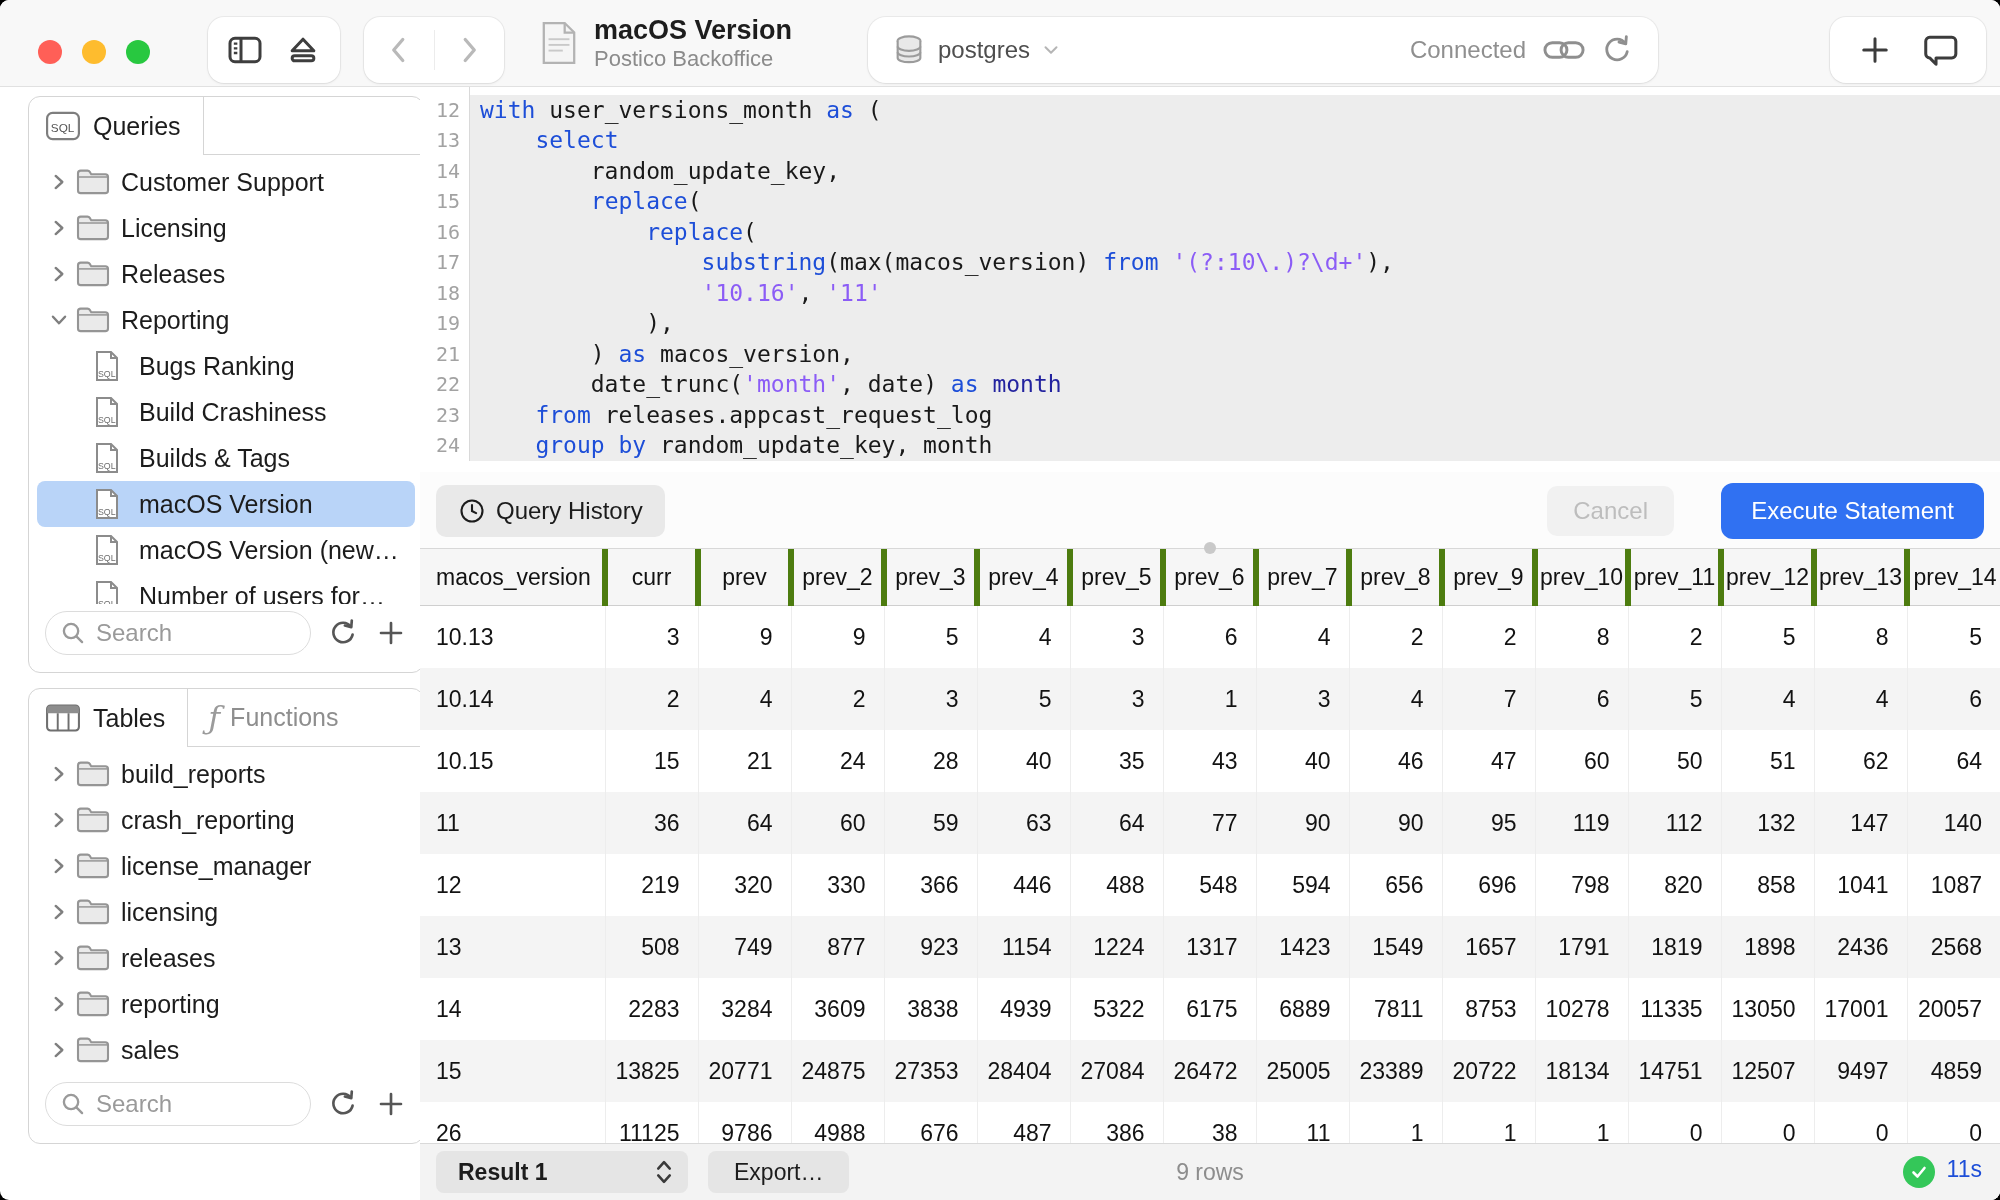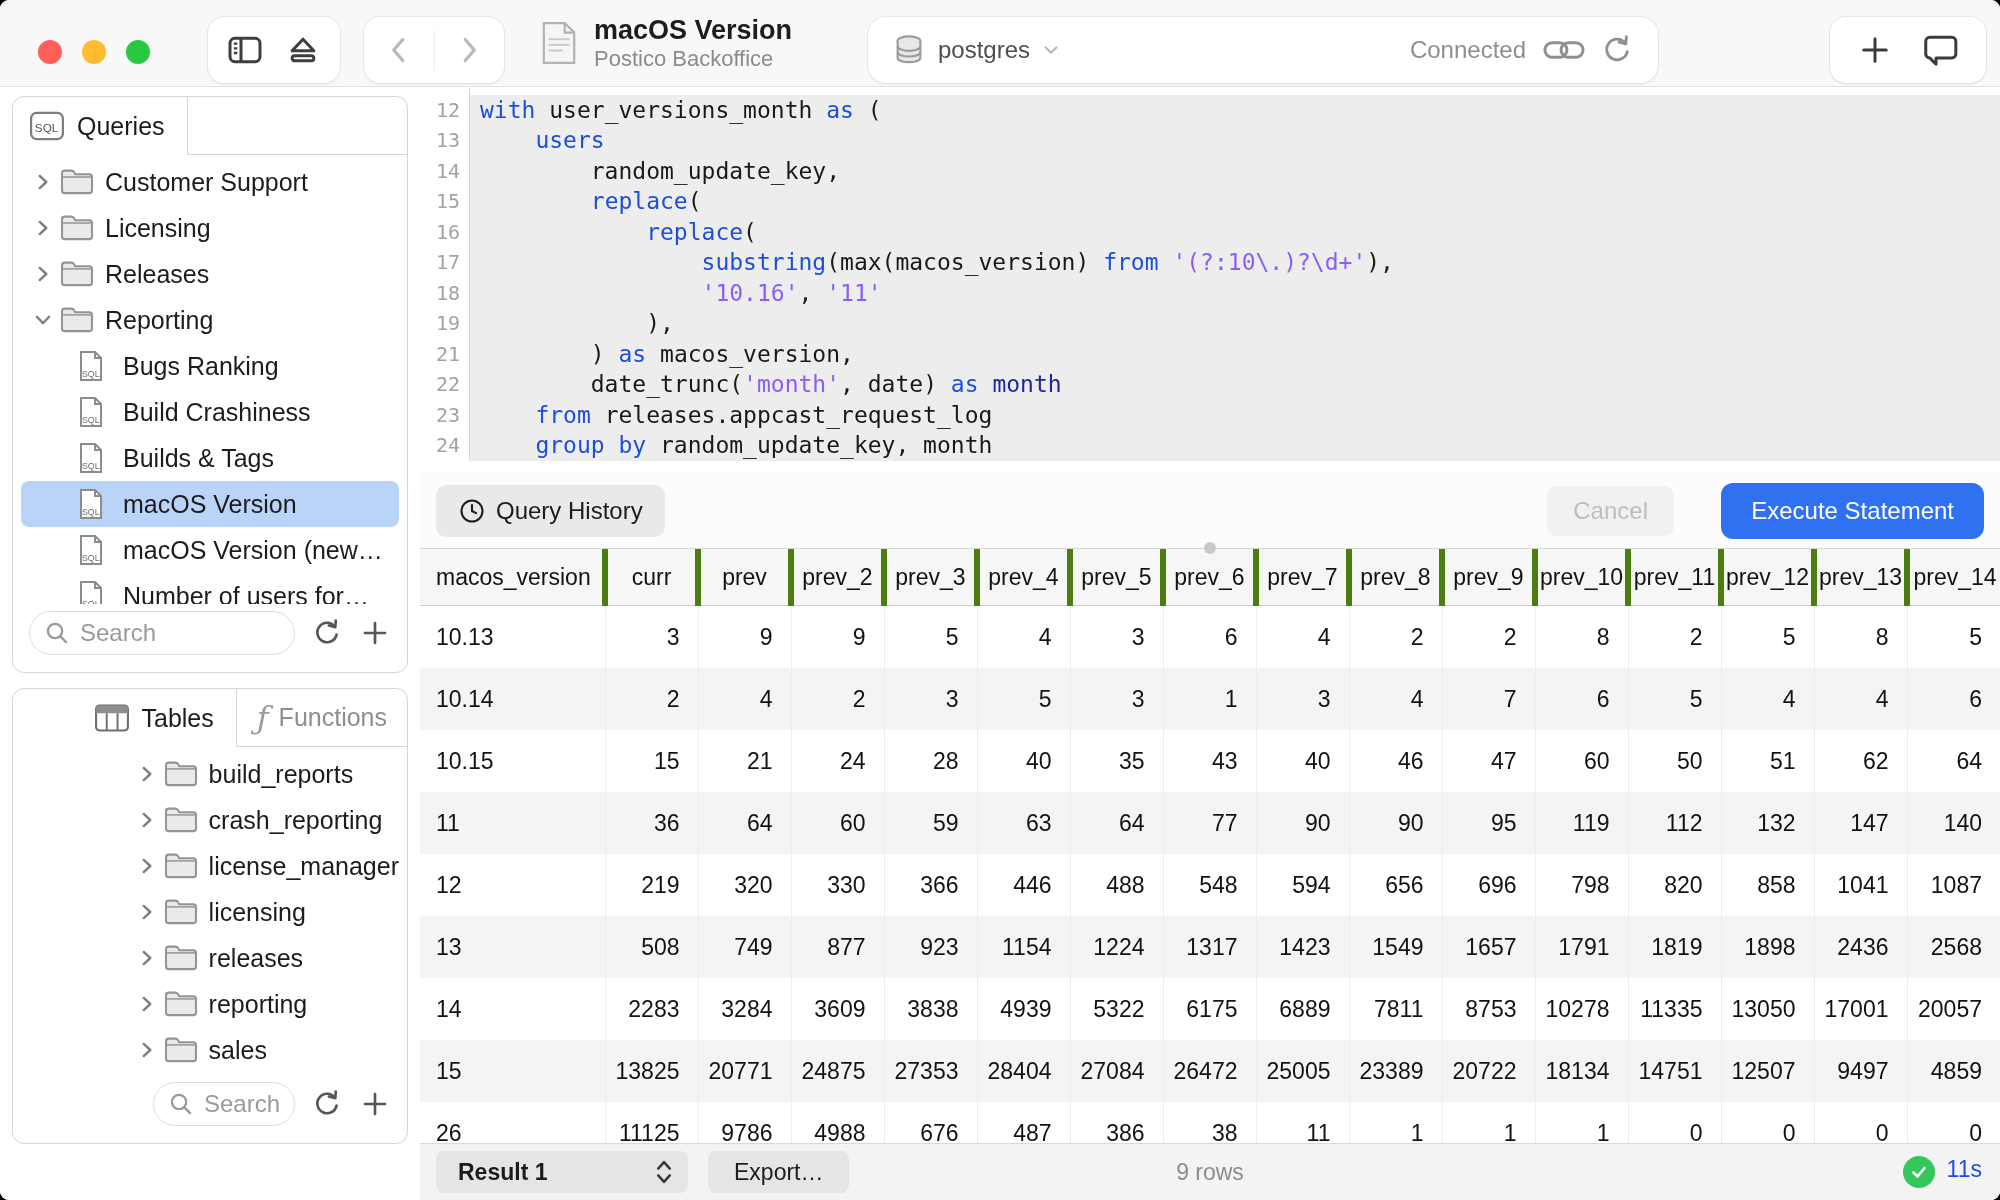--- a/index.html
+++ b/index.html
@@ -18,25 +18,25 @@
   .titletext .t2{font-size:22px;color:#8b8b8b;line-height:26px;}
   .connpill{position:absolute;left:868px;top:17px;width:790px;height:66px;background:#fff;border-radius:18px;
             box-shadow:0 0 0 1px rgba(0,0,0,.05),0 1px 3px rgba(0,0,0,.07);
             display:flex;align-items:center;padding:0 24px;box-sizing:border-box;}
   .connpill .dbname{font-size:24px;color:#4e4e4e;margin:0 10px 0 12px;}
   .connpill .spacer{flex:1;}
   .connpill .status{font-size:24px;color:#8f8f8f;margin-right:16px;}
   .icnbtn{display:flex;align-items:center;justify-content:center;}
 
   
-  .sidebar{position:absolute;left:0;top:87px;width:420px;bottom:0;background:#fff;}
+  .sidebar{position:absolute;left:16px;top:87px;width:420px;bottom:0;background:#fff;}
   .panel{position:absolute;left:12px;width:396px;border:1.5px solid #d5d5d5;border-radius:12px;background:#fff;
          box-sizing:border-box;display:flex;flex-direction:column;overflow:hidden;}
   .panel1{top:9px;height:577px;}
-  .panel2{top:601px;height:456px;align-items:flex-end;}
+  .panel2{top:601px;height:456px;}
   .phdr{display:flex;align-items:stretch;height:58px;flex:none;}
   .ptab{display:flex;align-items:center;gap:12px;padding:0 22px 0 16px;border-right:1.5px solid #d5d5d5;
         font-size:25px;color:#1c1c1c;}
   .phdr-rest{flex:1;border-bottom:1.5px solid #d5d5d5;display:flex;align-items:center;}
   .ptab-inactive{display:flex;align-items:center;gap:10px;padding:0 20px;font-size:25px;color:#8e8e8e;}
   .plist{flex:1;overflow:hidden;padding-top:4px;}
   .trow{height:46px;display:flex;align-items:center;font-size:25px;color:#1c1c1c;margin:0 8px;border-radius:8px;padding-left:6px;box-sizing:border-box;}
   .trow .chev{width:32px;display:flex;justify-content:center;flex:none;}
   .trow .chev.open svg{transform:rotate(90deg);}
   .trow .ficon{width:46px;display:flex;align-items:center;flex:none;}
@@ -503,21 +503,21 @@
           <div class="cline">
             <span class="ln">11</span>
             <span class="code"></span>
           </div>
           <div class="cline hl">
             <span class="ln">12</span>
             <span class="code"><span class="kw">with</span><span class="pl"> user_versions_month </span><span class="kw">as</span><span class="pl"> (</span></span>
           </div>
           <div class="cline hl">
             <span class="ln">13</span>
-            <span class="code"><span class="pl">    </span><span class="kw">users</span></span>
+            <span class="code"><span class="pl">    </span><span class="kw">select</span></span>
           </div>
           <div class="cline hl">
             <span class="ln">14</span>
             <span class="code"><span class="pl">        random_update_key,</span></span>
           </div>
           <div class="cline hl">
             <span class="ln">15</span>
             <span class="code"><span class="pl">        </span><span class="kw">replace</span><span class="pl">(</span></span>
           </div>
           <div class="cline hl">

